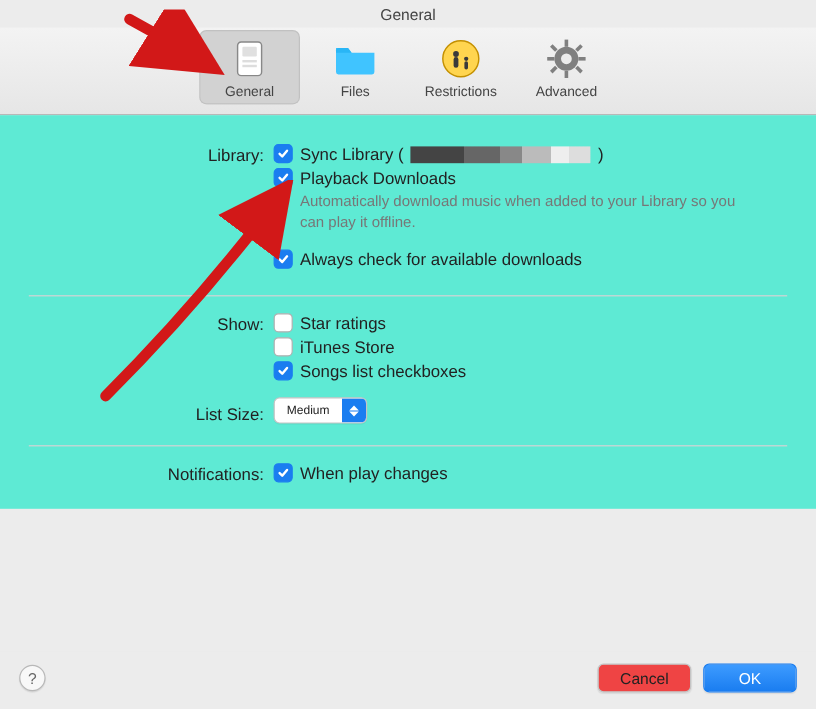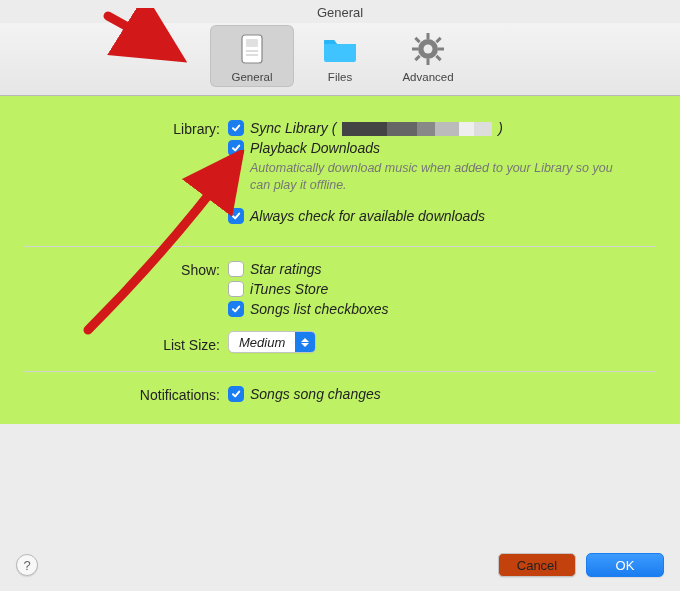--- a/index.html
+++ b/index.html
@@ -47,21 +47,21 @@
     display: flex;
     align-items: center;
     justify-content: center;
   }
   .toolbar-label {
     font-size: 11.5px;
     color: #444;
   }
   .content {
     padding: 24px 24px 0 24px;
-    background: #bef264;
+    background: #5eead4;
   }
   .section {
     border-bottom: 1px solid #d4d4d4;
     padding-bottom: 14px;
     margin-bottom: 14px;
   }
   .section:last-of-type { border-bottom: 0; }
   .row {
     display: flex;
     align-items: flex-start;
@@ -71,21 +71,20 @@
     width: 204px;
     text-align: right;
     padding-right: 8px;
     padding-top: 1px;
     font-size: 14px;
     color: #222;
   }
   .row-body {
     flex: 1;
     font-size: 14px;
-    font-style: italic;
   }
   .check-line {
     display: flex;
     align-items: center;
     gap: 6px;
     margin-bottom: 4px;
   }
   .checkbox {
     width: 16px;
     height: 16px;
@@ -123,21 +122,21 @@
     align-items: stretch;
     height: 22px;
     border: 1px solid #c4c4c4;
     border-radius: 5px;
     overflow: hidden;
     background: #fff;
     box-shadow: 0 1px 0 rgba(0,0,0,0.04);
   }
   .popup-label {
     padding: 2px 10px;
-    font-size: 13px;
+    font-size: 10px;
     display: flex; align-items: center;
   }
   .popup-arrows {
     width: 20px;
     background: #1a7df0;
     display: flex;
     flex-direction: column;
     align-items: center;
     justify-content: center;
     gap: 1px;
@@ -165,21 +164,21 @@
     color: #666; font-size: 13px;
     box-shadow: 0 1px 1px rgba(0,0,0,0.1);
   }
   .spacer { flex: 1; }
   .btn {
     height: 24px;
     min-width: 78px;
     padding: 0 16px;
     border-radius: 5px;
     border: 1px solid #c4c4c4;
-    background: #c2410c;
+    background: #ef4444;
     font-size: 13px;
     margin-left: 10px;
     box-shadow: 0 1px 1px rgba(0,0,0,0.08);
     display: inline-flex; align-items: center; justify-content: center;
   }
   .btn.primary {
     background: linear-gradient(#3d9bff, #1a7df0);
     border-color: #1a7df0;
     color: #fff;
   }
@@ -207,20 +206,32 @@
     <div class="toolbar-label">General</div>
   </div>
   <div class="toolbar-item">
     <div class="toolbar-icon">
       <svg width="36" height="30" viewBox="0 0 36 30">
           <path d="M2 6 L12 6 L15 10 L34 10 L34 26 Q34 28 32 28 L4 28 Q2 28 2 26 Z" fill="#40c4ff"></path>
           <path d="M2 8 Q2 6 4 6 L12 6 L15 10 L2 10 Z" fill="#29b6f6"></path>
         </svg>
     </div>
     <div class="toolbar-label">Files</div>
+  </div>
+  <div class="toolbar-item">
+    <div class="toolbar-icon">
+      <svg width="34" height="34" viewBox="0 0 34 34">
+          <circle cx="17" cy="17" r="15" fill="#ffd54f" stroke="#c49000" stroke-width="1.2"></circle>
+          <circle cx="13" cy="13" r="2.4" fill="#3a3a3a"></circle>
+          <rect x="11" y="15.5" width="4" height="9" rx="2" fill="#3a3a3a"></rect>
+          <circle cx="21.5" cy="17" r="1.8" fill="#3a3a3a"></circle>
+          <rect x="20" y="19" width="3" height="7" rx="1.5" fill="#3a3a3a"></rect>
+        </svg>
+    </div>
+    <div class="toolbar-label">Restrictions</div>
   </div>
   <div class="toolbar-item">
     <div class="toolbar-icon">
       <svg width="34" height="34" viewBox="0 0 34 34">
           <g fill="#808080">
             <circle cx="17" cy="17" r="10"></circle>
             <g>
               <rect x="15.5" y="1" width="3" height="6"></rect>
               <rect x="15.5" y="27" width="3" height="6"></rect>
               <rect x="1" y="15.5" width="6" height="3"></rect>
@@ -314,21 +325,21 @@
   <div class="section" style="border-bottom:0;margin-bottom:0;">
     <div class="row">
       <div class="row-label">Notifications:</div>
       <div class="row-body">
         <div class="check-line">
           <span class="checkbox checked">
             <svg width="10" height="10" viewBox="0 0 10 10" fill="none" stroke="#fff" stroke-width="2" stroke-linecap="round" stroke-linejoin="round">
                 <path d="M2 5.2 L4.2 7.4 L8.2 2.6"></path>
               </svg>
           </span>
-          <span>Songs song changes</span>
+          <span>When play changes</span>
         </div>
       </div>
     </div>
   </div>
 
 </div>
 
 <div class="footer">
   <div class="help">?</div>
   <div class="spacer"></div>

